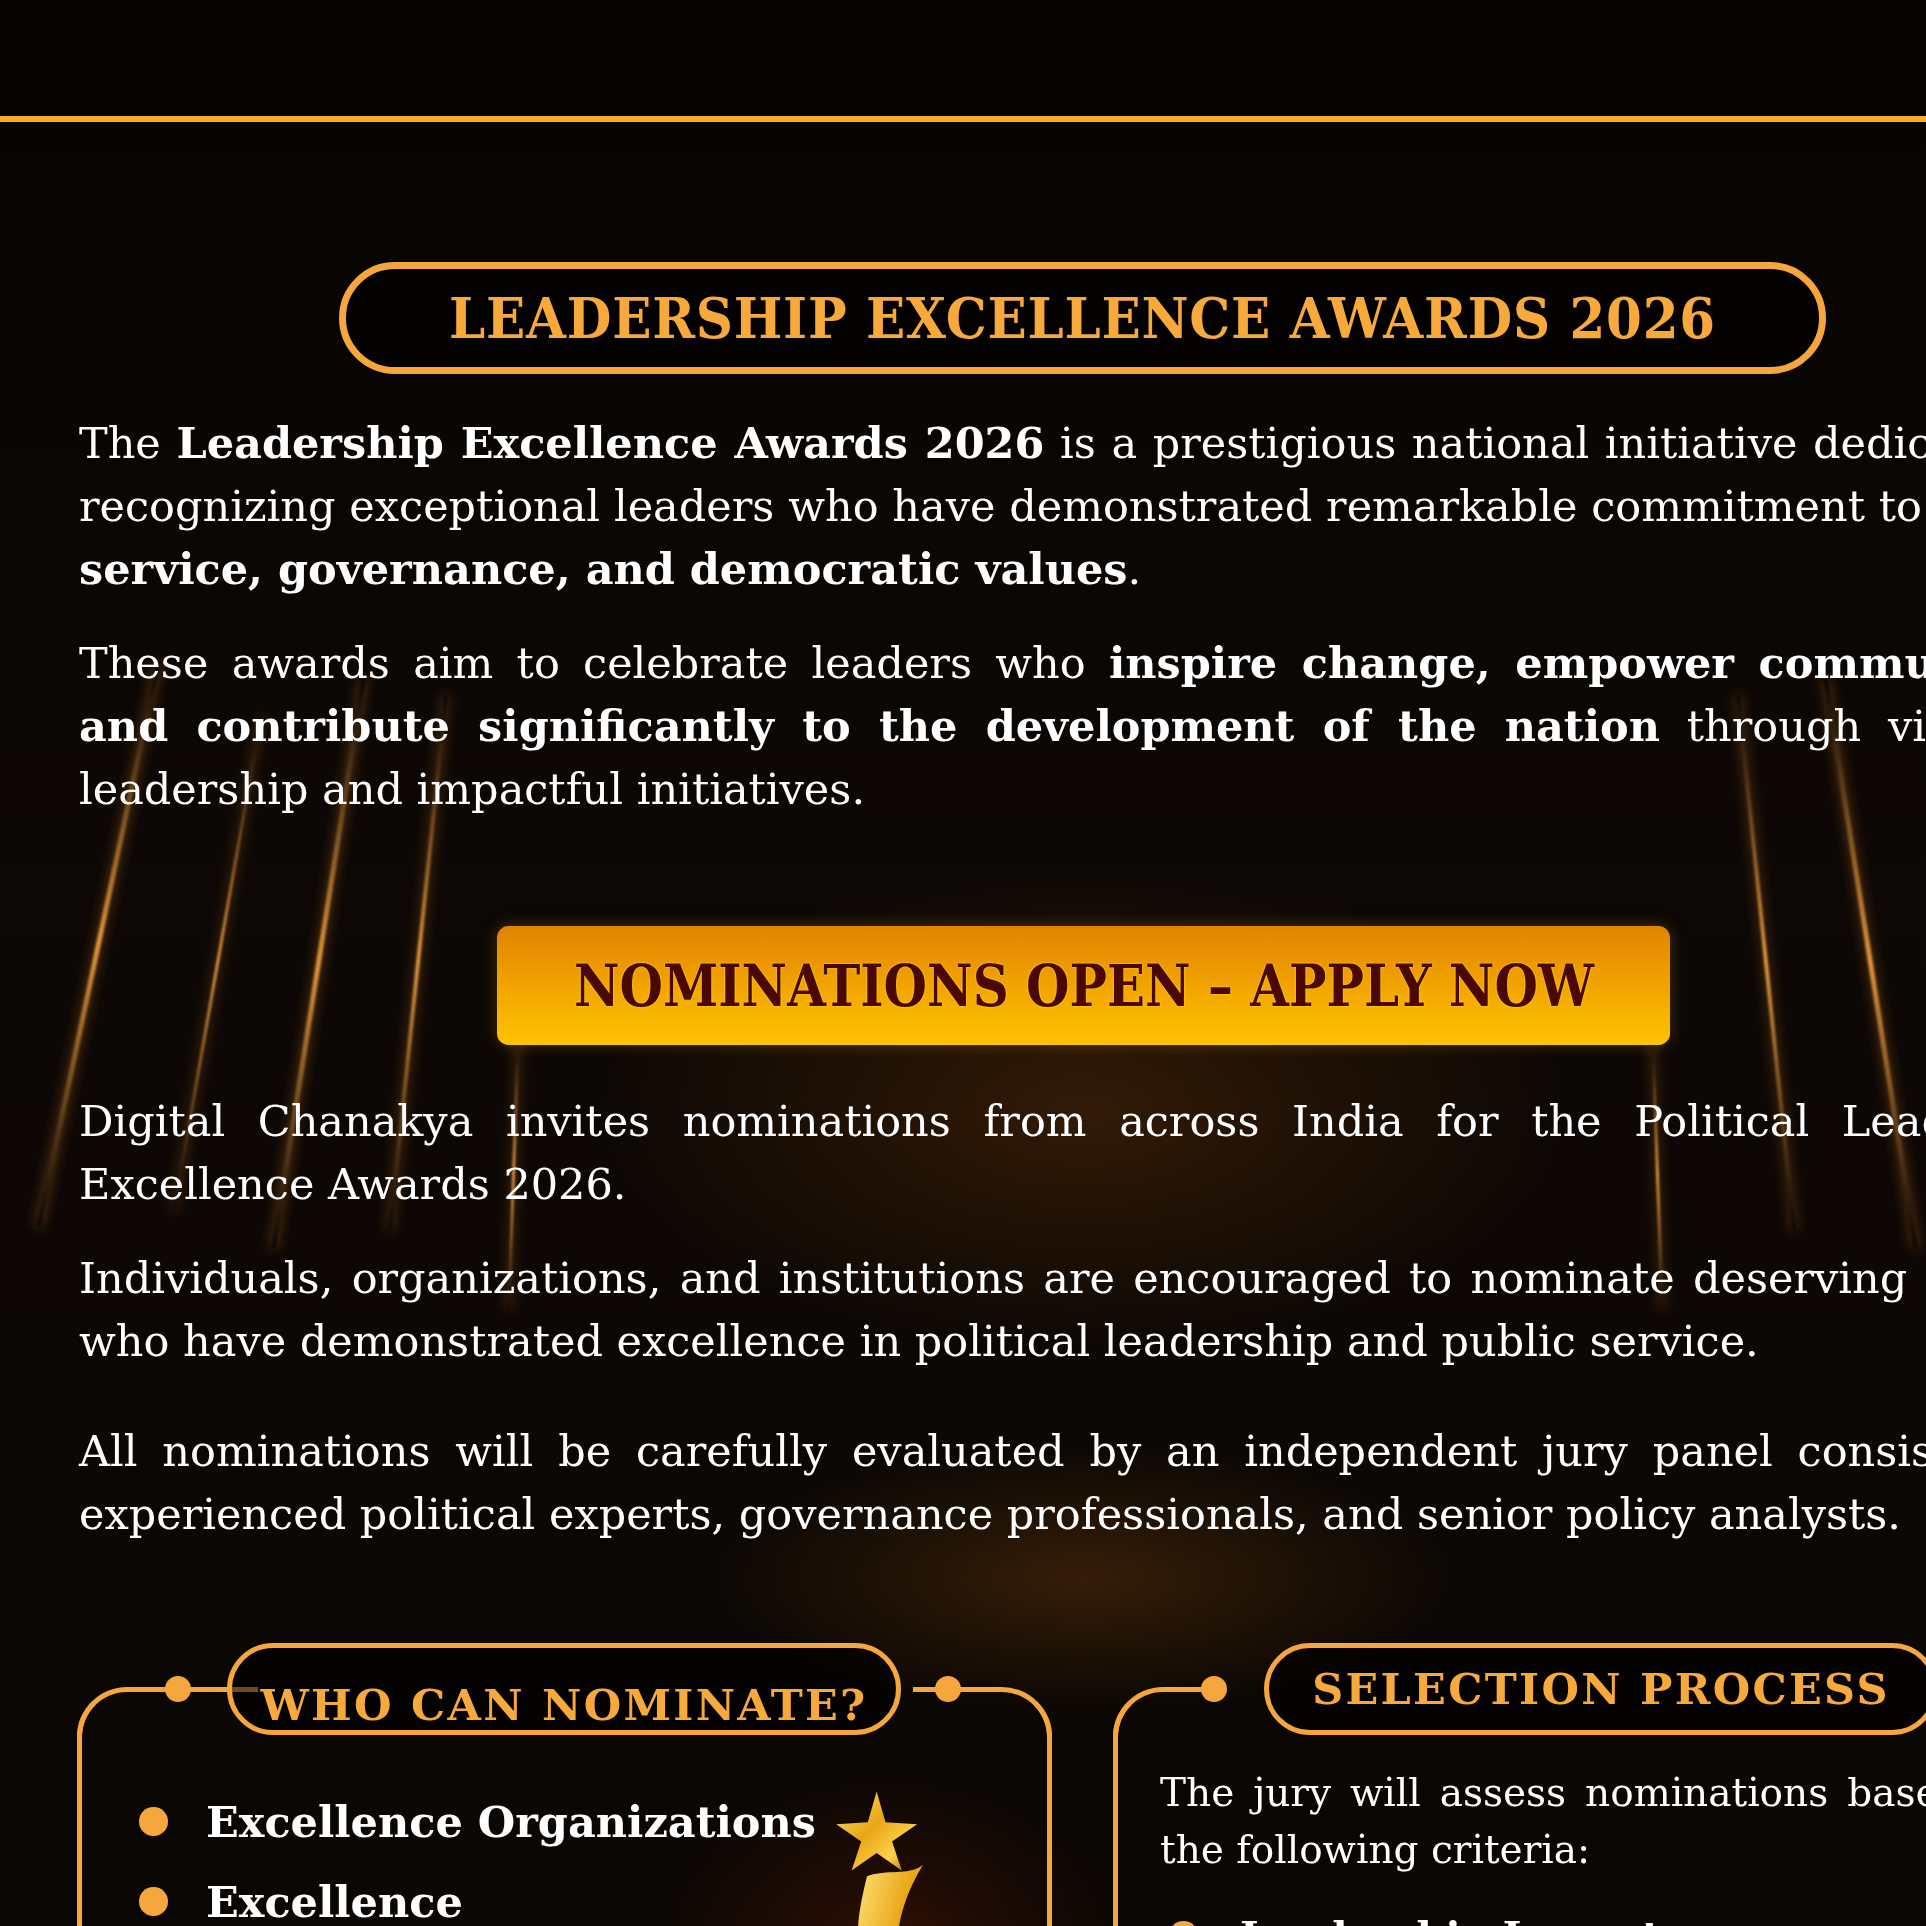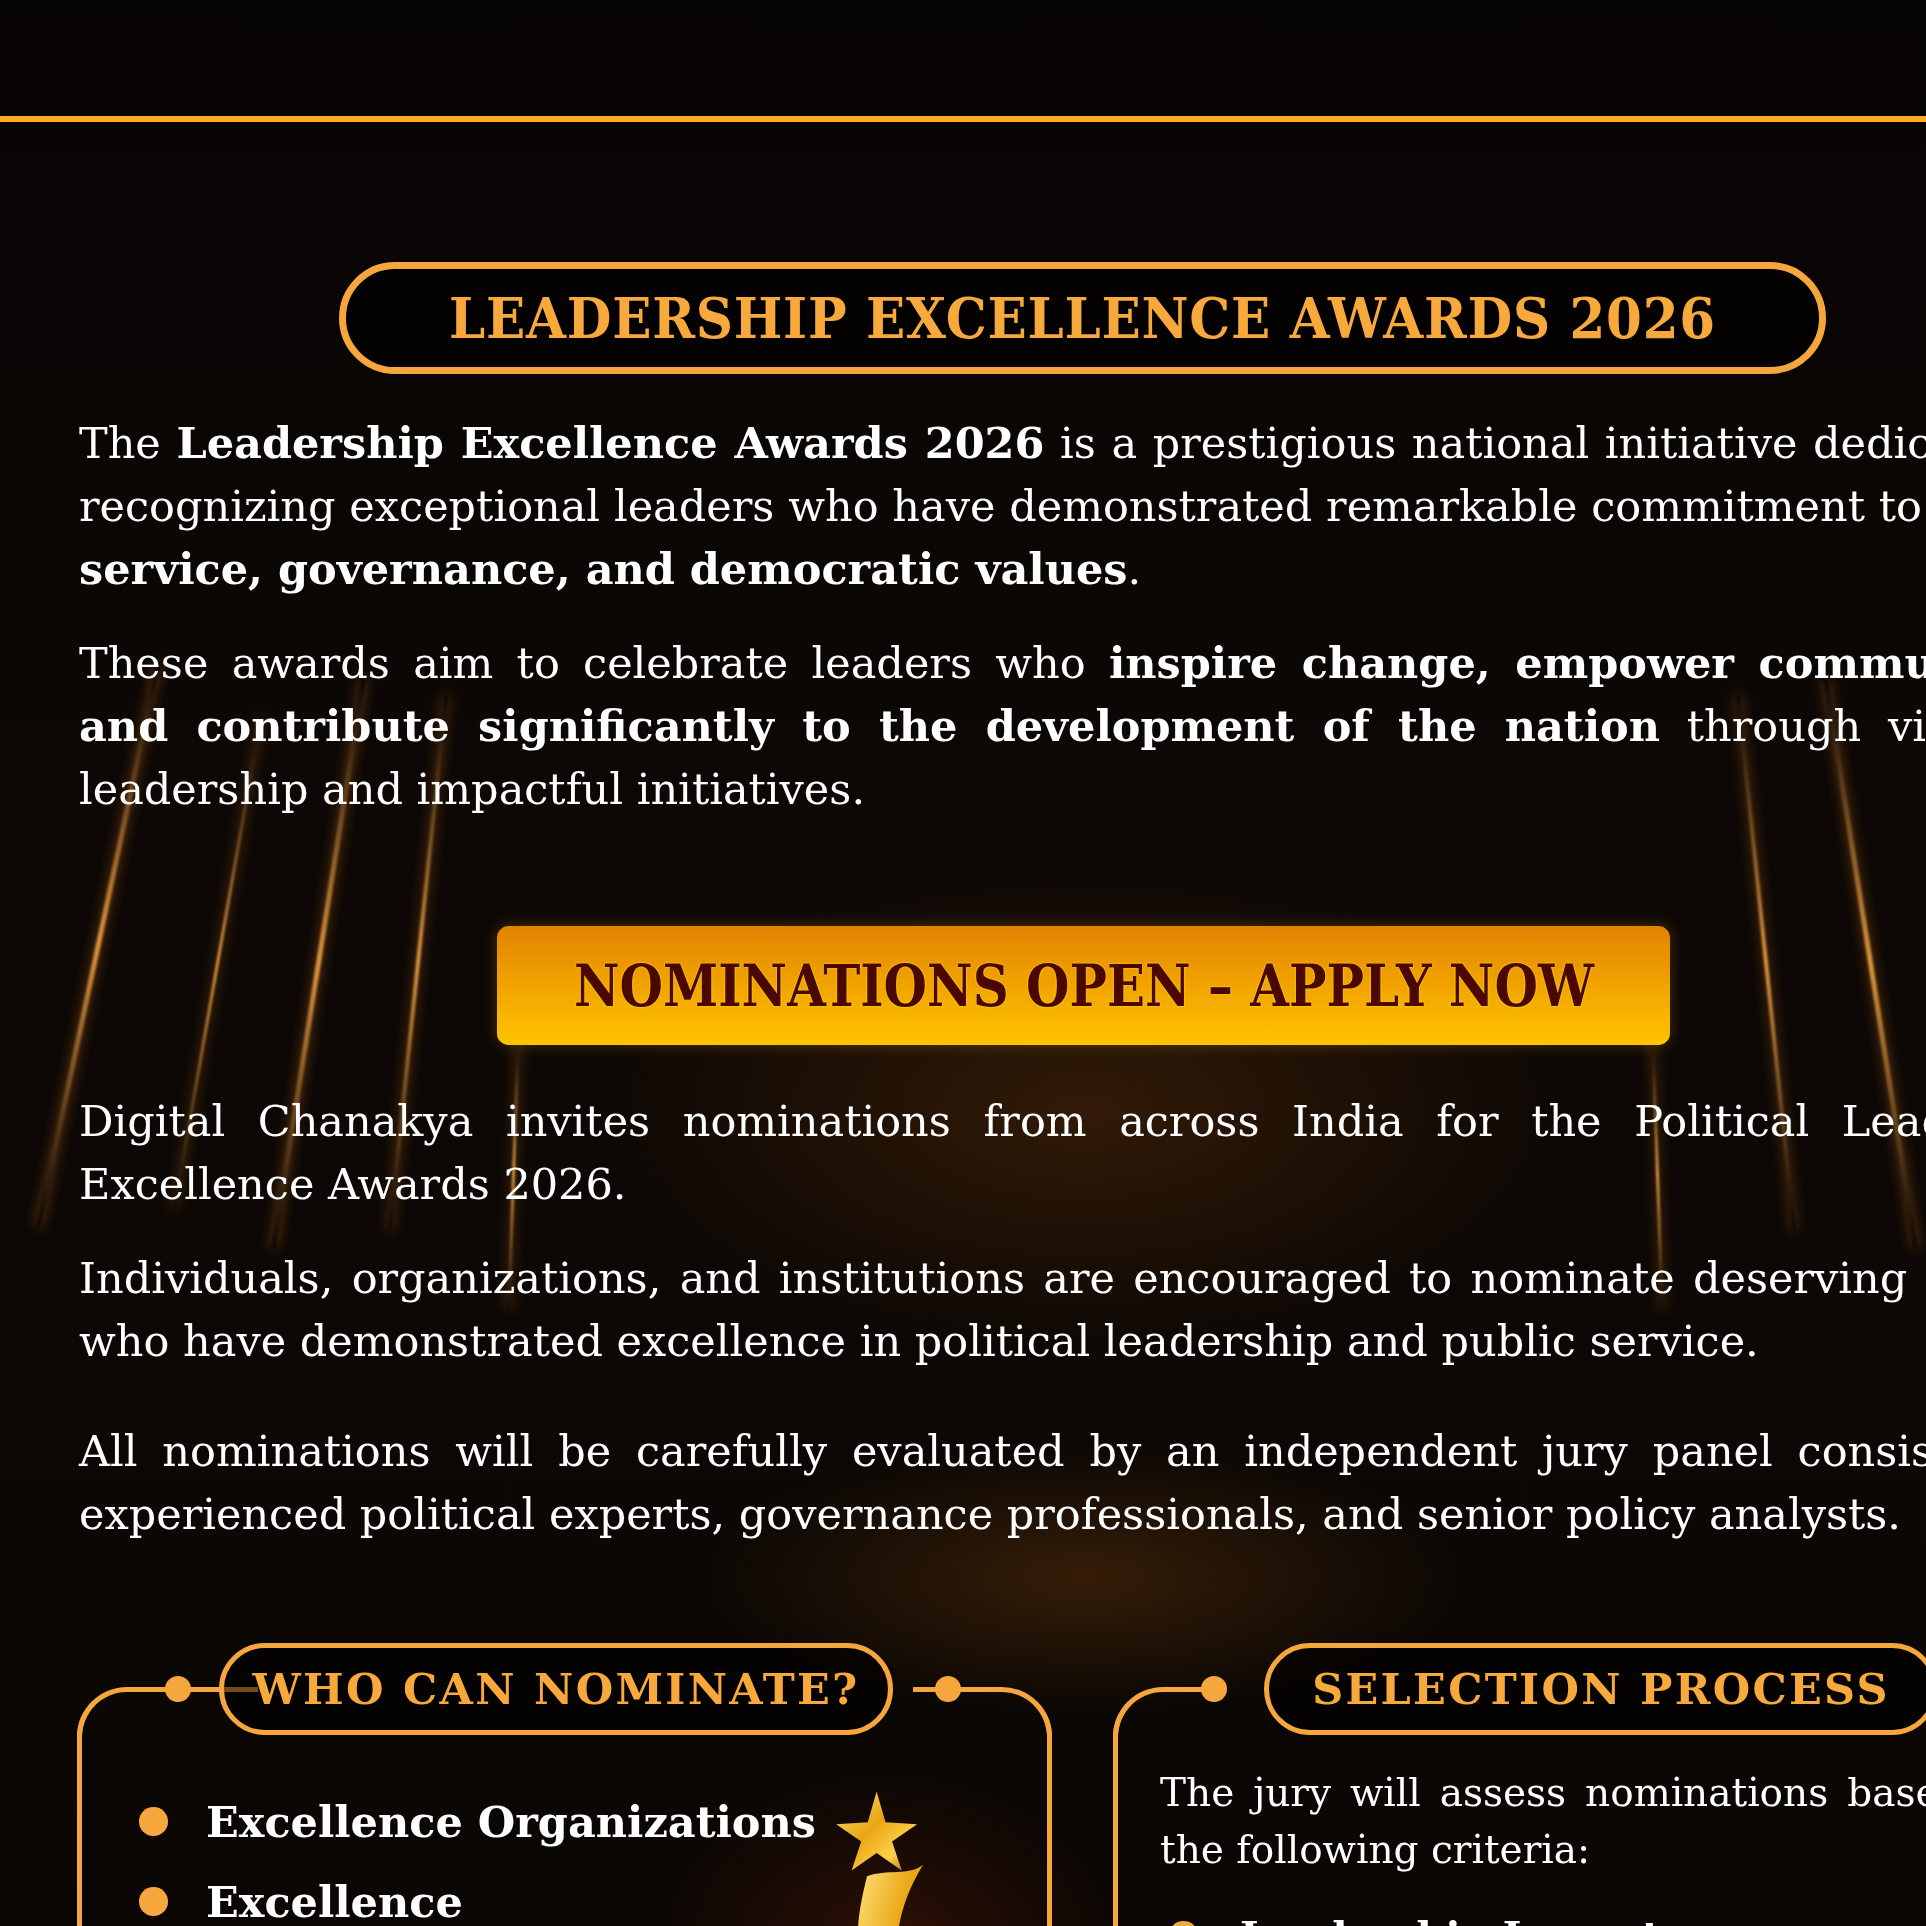--- a/index.html
+++ b/index.html
@@ -125,21 +125,21 @@
   <div class="panel-top-left" style="left:45px;width:131px;"></div>
   <div class="panel-top-right" style="right:45px;width:89px;"></div>
 </div>
 <div class="layer" style="left:-5.4px;top:0;width:0;height:0;"></div>
 <div class="layer" style="left:77px;top:1687px;width:50px;height:50px;border-left:5.4px solid #F5A63C;border-top:5.4px solid #F5A63C;border-top-left-radius:50px;box-sizing:border-box;"></div>
 <div class="layer" style="left:1002px;top:1687px;width:50px;height:50px;border-right:5.4px solid #F5A63C;border-top:5.4px solid #F5A63C;border-top-right-radius:50px;box-sizing:border-box;"></div>
 <div class="layer" style="left:127px;top:1687px;width:50px;height:5.4px;background:#F5A63C;"></div>
 <div class="layer" style="left:936px;top:1687px;width:65px;height:5.4px;background:#F5A63C;"></div>
 <div class="layer dot" style="left:165px;top:1676px;"></div>
 <div class="layer dot" style="left:935px;top:1676px;"></div>
-<div class="layer pill sub-pill" style="left:219px;top:1643px;width:674px;">
+<div class="layer pill sub-pill" style="left:227px;top:1643px;width:674px;align-items:flex-end;">
   <span>WHO CAN NOMINATE?</span>
 </div>
 
 <ul class="layer list left-list" style="left:77px;top:1782px;">
   <li><span class="bullet"></span><span>Excellence Organizations</span></li>
   <li><span class="bullet"></span><span>Excellence</span></li>
 
 </ul>
 
 <svg class="layer trophy" viewBox="0 0 560 1040">

